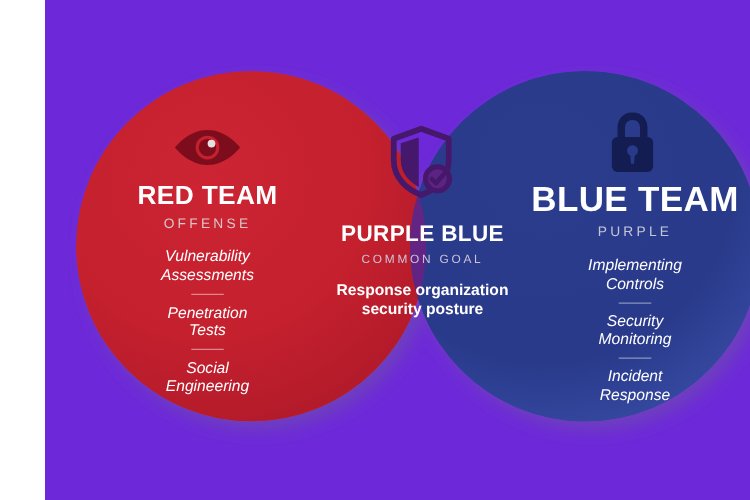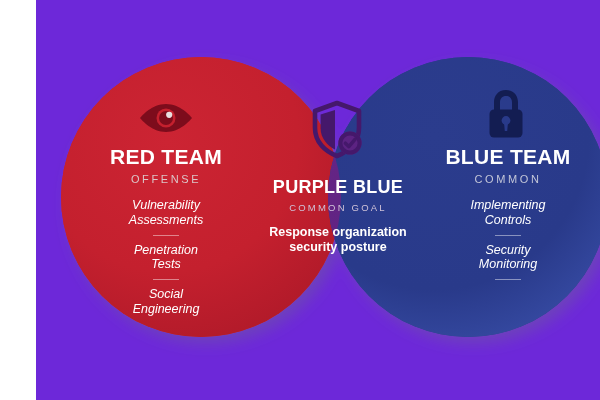--- a/index.html
+++ b/index.html
@@ -75,21 +75,21 @@
   }
   #red-panel .team-title { font-size: 21px; }
   #red-panel .team-sub { color: #dcc6c8; }
 
   
   #blue-panel {
     left: 382px;
     top: 146px;
     width: 180px;
   }
-  #blue-panel .team-title { font-size: 21px; }
+  #blue-panel .team-title { font-size: 28px; }
   #blue-panel .team-sub { color: #c3c6d8; }
 
   
   #purple-panel {
     left: 212px;
     top: 178px;
     width: 180px;
   }
   #purple-panel .team-title { font-size: 18px; }
   #purple-panel .team-sub { color: #cfc2d8; font-size: 9.5px; letter-spacing: 2.2px; }
@@ -202,22 +202,23 @@
   </div>
 
   <div class="panel" id="purple-panel">
     <div class="team-title">PURPLE  BLUE</div>
     <div class="team-sub">COMMON GOAL</div>
     <div class="goal-text">Response organization security posture</div>
   </div>
 
   <div class="panel" id="blue-panel">
     <div class="team-title">BLUE TEAM</div>
-    <div class="team-sub">COMMON</div>
+    <div class="team-sub">PURPLE</div>
     <div class="item-list">
       <div class="item">Implementing<br>Controls</div>
       <div class="sep"></div>
       <div class="item">Security<br>Monitoring</div>
       <div class="sep"></div>
+      <div class="item">Incident<br>Response</div>
     </div>
   </div>
 
 </div>
 
 </body></html>

